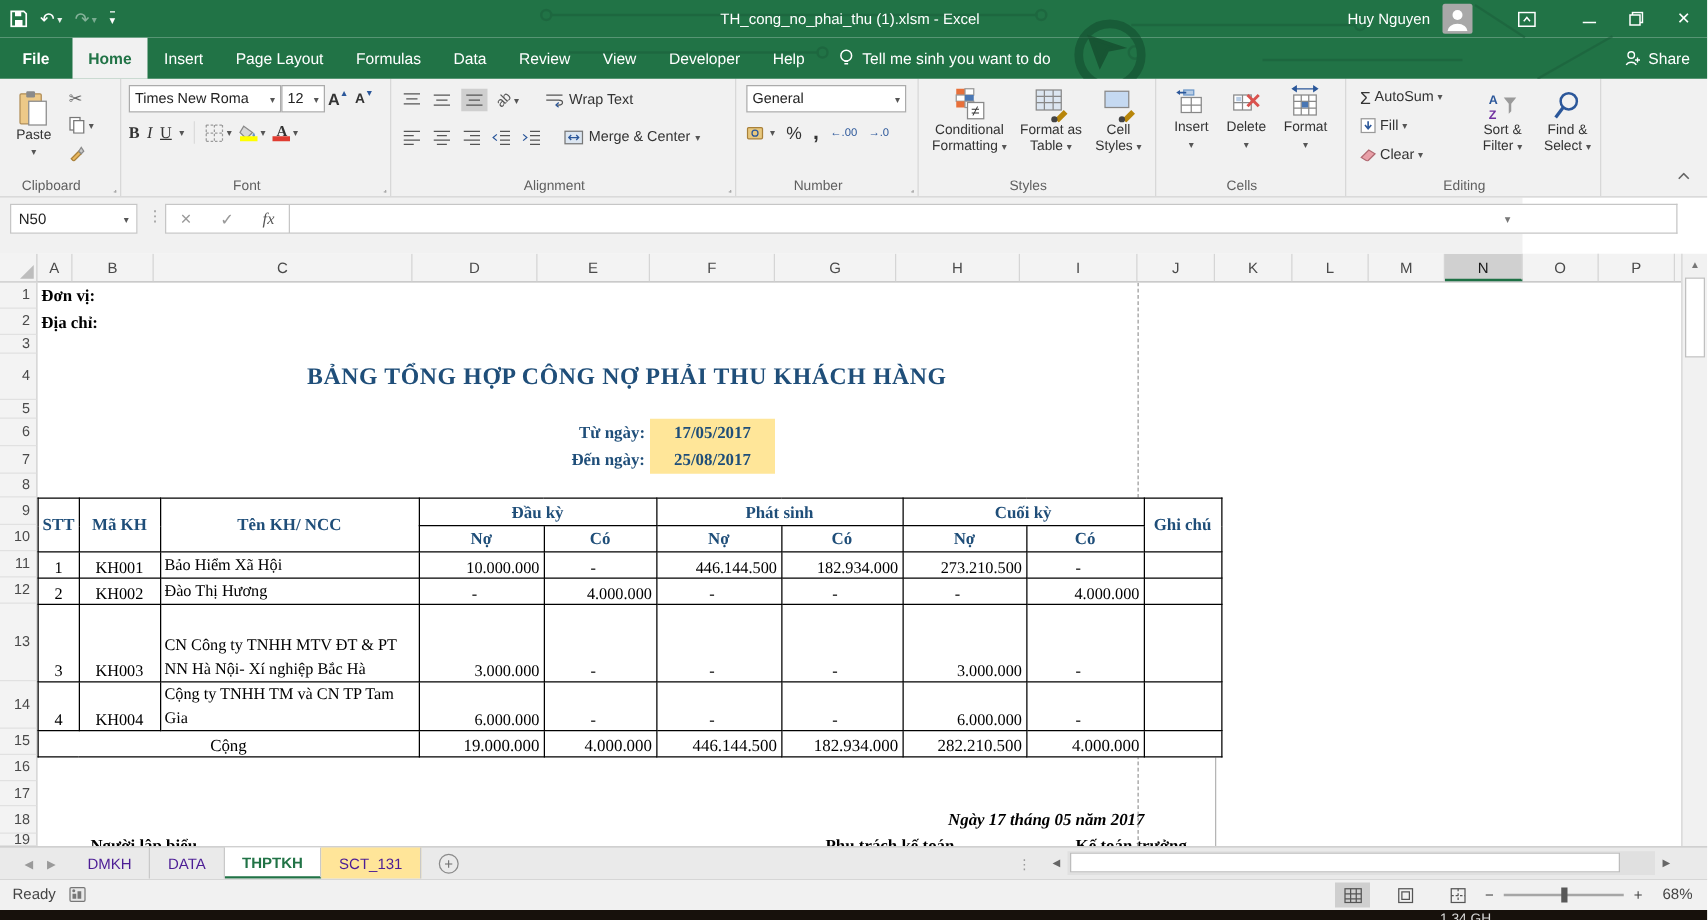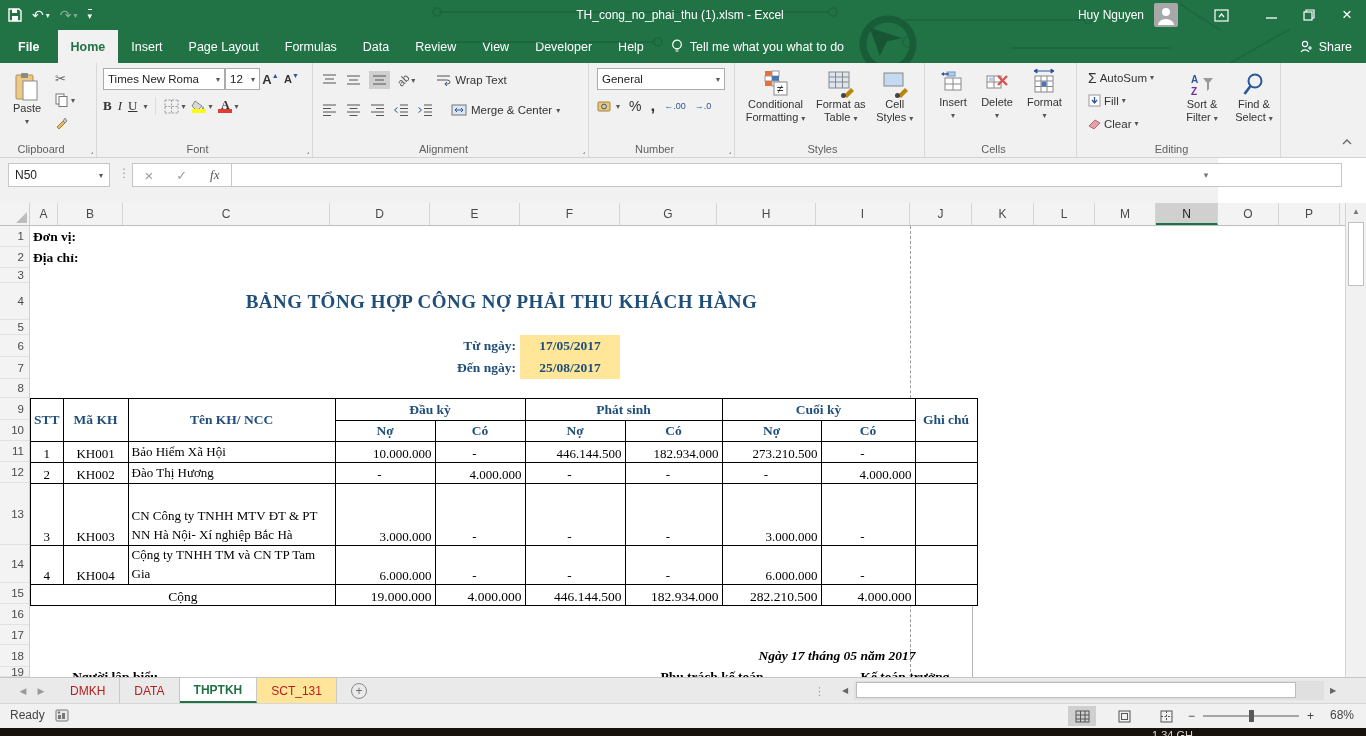--- a/index.html
+++ b/index.html
@@ -135,21 +135,21 @@
   .signlbl { font-size:13.5px; font-weight:bold; text-align:center; white-space:nowrap; }
 
   
   .vscroll { position:absolute; left:1345px; top:203px; width:21px; height:474px; background:#f1f1f1; border-left:1px solid #d4d4d4; z-index:8; }
   .vscroll .arr { height:17px; display:flex; align-items:center; justify-content:center; font-size:8px; color:#777; }
   .vthumb { position:absolute; left:2px; top:19px; width:16px; height:64px; background:#fff; border:1px solid #c0c0c0; }
 
   
   .tabsbar { position:absolute; left:0; top:677px; width:1366px; height:26px; background:#eaeaea; border-top:1px solid #c6c6c6; display:flex; align-items:stretch; z-index:25; }
   .tnav { width:56px; display:flex; align-items:center; justify-content:space-around; color:#9a9a9a; font-size:9px; padding:0 6px 0 14px; }
-  .stab { padding:0 14px; display:flex; align-items:center; font-size:12px; color:#b91c1c; border-right:1px solid #c9c9c9; position:relative; }
+  .stab { padding:0 14px; display:flex; align-items:center; font-size:12px; color:#4c1d95; border-right:1px solid #c9c9c9; position:relative; }
   .stab:first-of-type { border-left:1px solid #c9c9c9; }
   .stab.active { background:#fff; color:#217346; font-weight:bold; border-bottom:2px solid #217346; }
   .stab.colored { background:#ffe599; }
   .newsheet { margin-left:14px; align-self:center; width:16px; height:16px; border-radius:50%; border:1px solid #8a8a8a; color:#6e6e6e; font-size:12px; line-height:14px; text-align:center; }
   .hs-handle { position:absolute; left:814px; top:0; height:26px; display:flex; align-items:center; color:#9a9a9a; font-size:11px; letter-spacing:-1px; }
   .hscroll { position:absolute; left:836px; top:3px; width:506px; height:19px; display:flex; align-items:center; }
   .hs-arr { width:18px; height:19px; display:flex; align-items:center; justify-content:center; color:#666; font-size:8px; }
   .hs-track { flex:1; height:19px; background:#e0e0e0; position:relative; }
   .hs-thumb { position:absolute; left:2px; top:1px; height:16px; width:440px; background:#fff; border:1px solid #bdbdbd; }
 
@@ -250,21 +250,21 @@
     <div class="rtab">Data</div>
     <div class="rtab">Review</div>
     <div class="rtab">View</div>
     <div class="rtab">Developer</div>
     <div class="rtab">Help</div>
     <div class="tellme">
       <svg width="12" height="15" viewBox="0 0 12 15">
           <circle cx="6" cy="5.5" r="4.3" fill="none" stroke="#fff" stroke-width="1.2"></circle>
           <path d="M4.5 10 h3 M4.5 12 h3" stroke="#fff" stroke-width="1.1"></path>
         </svg>
-      <span>Tell me what you what to do</span>
+      <span>Tell me sinh you want to do</span>
     </div>
     <div class="share">
       <svg width="13" height="13" viewBox="0 0 13 13">
           <circle cx="5" cy="4" r="2.6" fill="none" stroke="#fff" stroke-width="1.1"></circle>
           <path d="M1 12 a4.5 4 0 0 1 8 0" fill="none" stroke="#fff" stroke-width="1.1"></path>
           <path d="M10 6 v4 M8 8 h4" stroke="#fff" stroke-width="1.1"></path>
         </svg>
       <span>Share</span>
     </div>
   </div>

